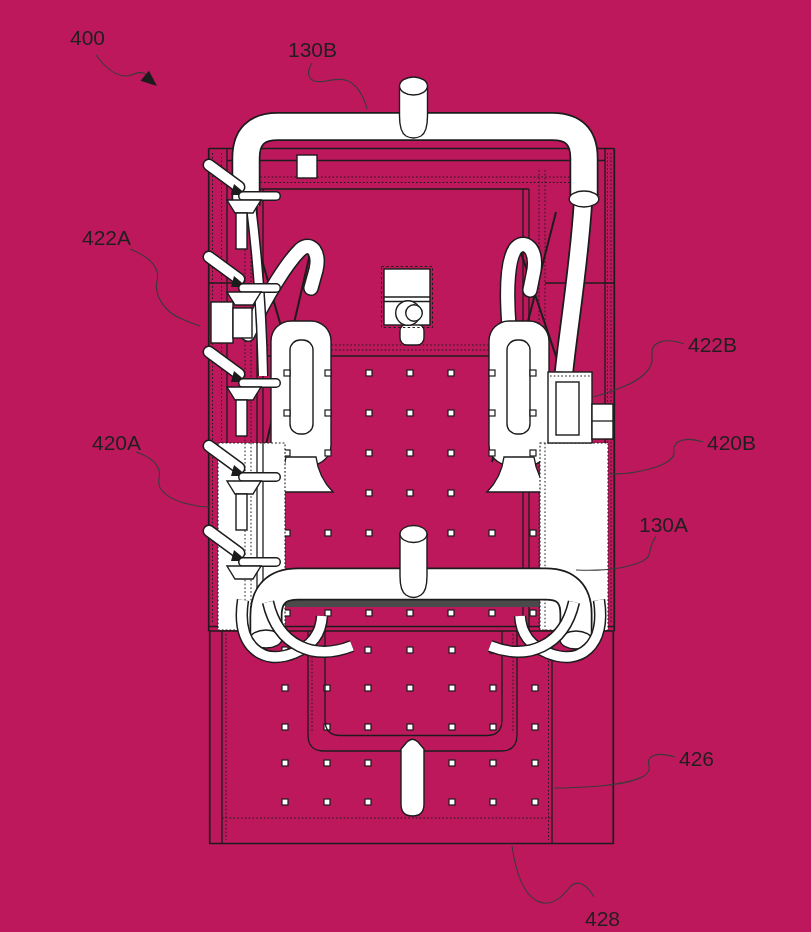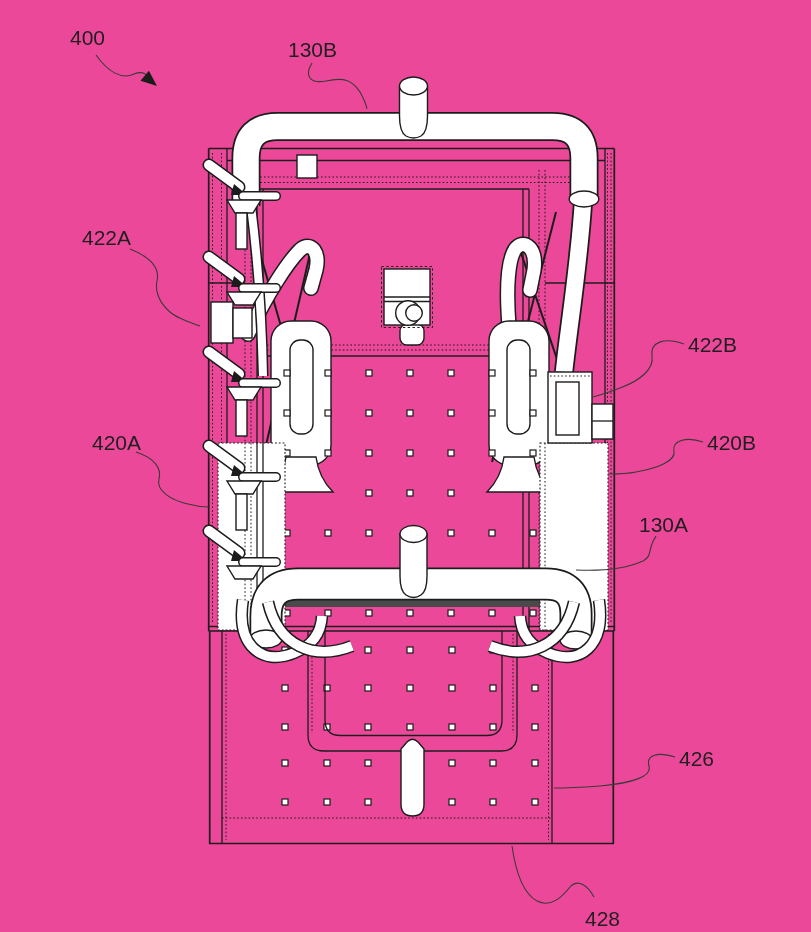--- a/index.html
+++ b/index.html
@@ -1,16 +1,16 @@
 <!DOCTYPE html>
 <html><head>
 <meta charset="utf-8">
 <style>
   html,body{margin:0;padding:0;background:#ffffff;}
-  .stage{position:relative;width:811px;height:932px;background:#ec4899;overflow:hidden;
+  .stage{position:relative;width:811px;height:932px;background:#be185d;overflow:hidden;
          font-family:"Liberation Sans",sans-serif;}
   svg{position:absolute;left:0;top:0;}
   .ln{stroke:#1c1c1c;stroke-width:1.3;fill:none;}
   .ln2{stroke:#1c1c1c;stroke-width:1.7;fill:none;}
   .dot{stroke:#1c1c1c;stroke-width:1;fill:none;stroke-dasharray:1.6 2.2;}
   .wf{fill:#fff;stroke:#1c1c1c;stroke-width:1.4;}
   .pb{stroke:#1c1c1c;fill:none;}
   .pw{stroke:#fff;fill:none;}
   .brace{stroke:#1c1c1c;stroke-width:2;fill:none;}
   .ldr{stroke:#3a3a3a;stroke-width:1.1;fill:none;}

